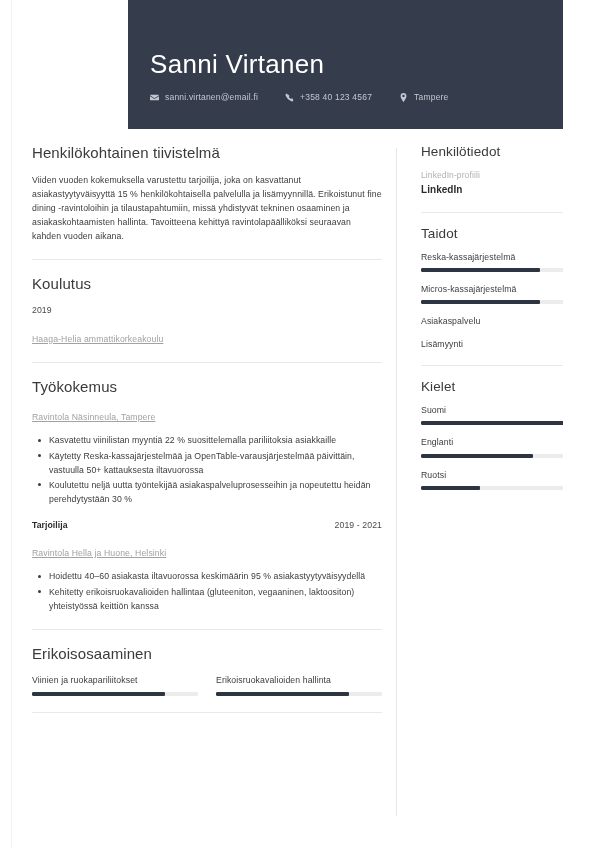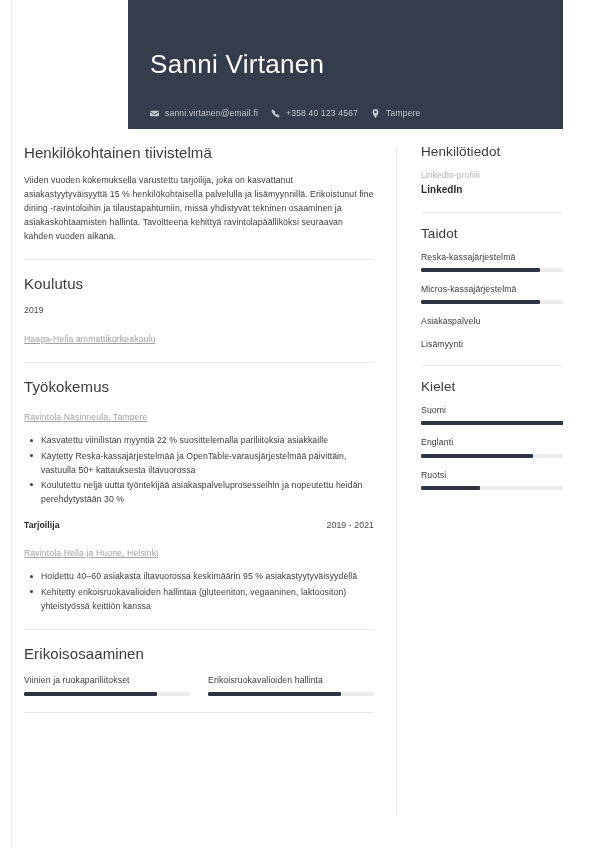--- a/index.html
+++ b/index.html
@@ -53,24 +53,24 @@
     top: 50px;
     font-size: 26px;
     font-weight: 400;
     color: #ffffff;
     letter-spacing: 0.3px;
     line-height: 1.1;
   }
   .contact-row {
     position: absolute;
     left: 22px;
-    top: 108px;
+    top: 92px;
     display: flex;
     align-items: flex-start;
-    gap: 13px;
+    gap: 27px;
   }
   .contact-item {
     display: flex;
     align-items: center;
     gap: 6px;
     font-size: 8.5px;
     color: #c3c7cf;
     letter-spacing: 0.2px;
     white-space: nowrap;
   }
@@ -83,21 +83,21 @@
   .col-divider {
     position: absolute;
     left: 396px;
     top: 148px;
     width: 1px;
     height: 668px;
     background: #e8e8e8;
   }
   .left-col {
     position: absolute;
-    left: 24px;
+    left: 32px;
     top: 144px;
     width: 350px;
   }
   .right-col {
     position: absolute;
     left: 421px;
     top: 144px;
     width: 155px;
   }
 

